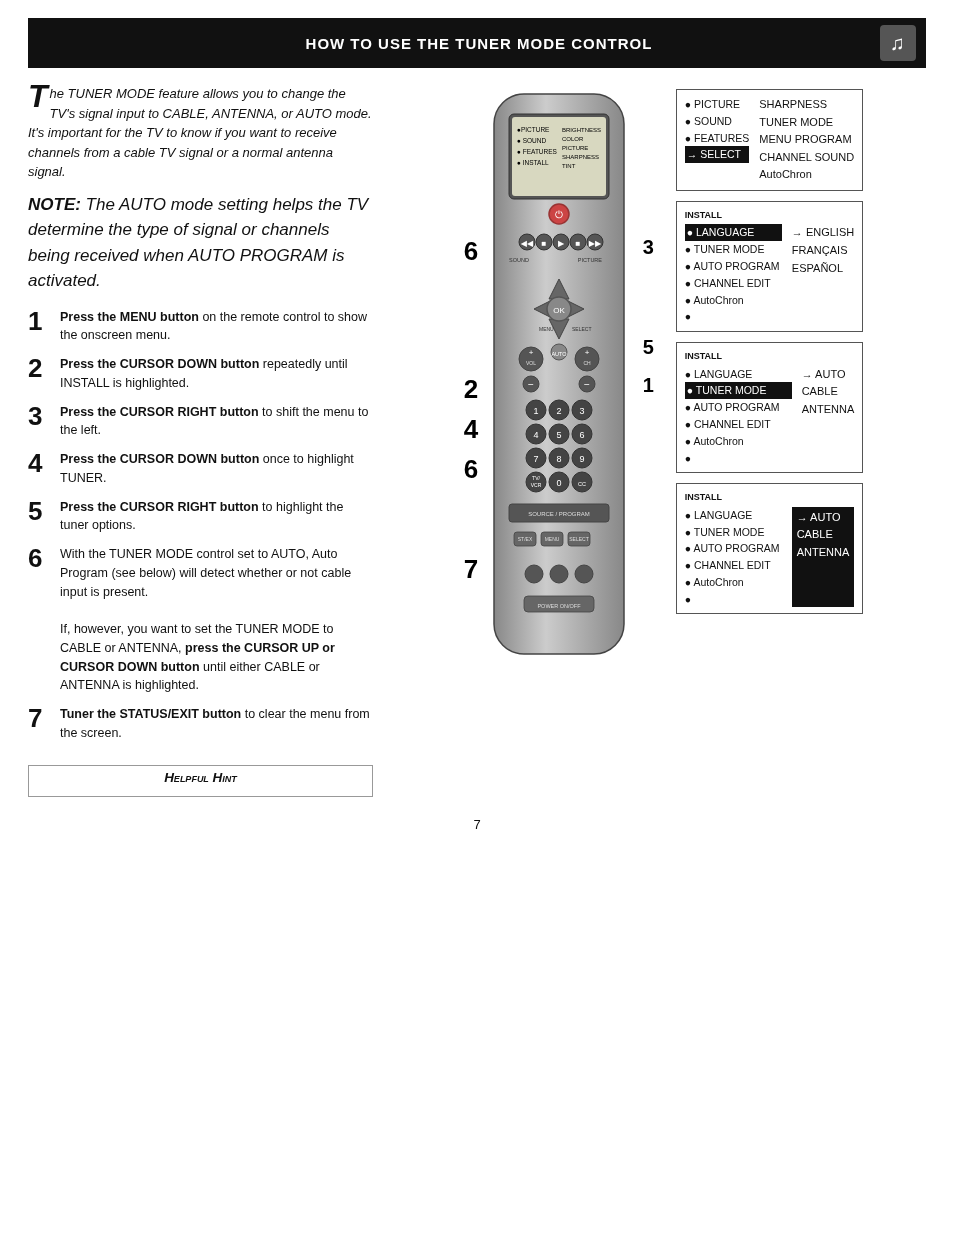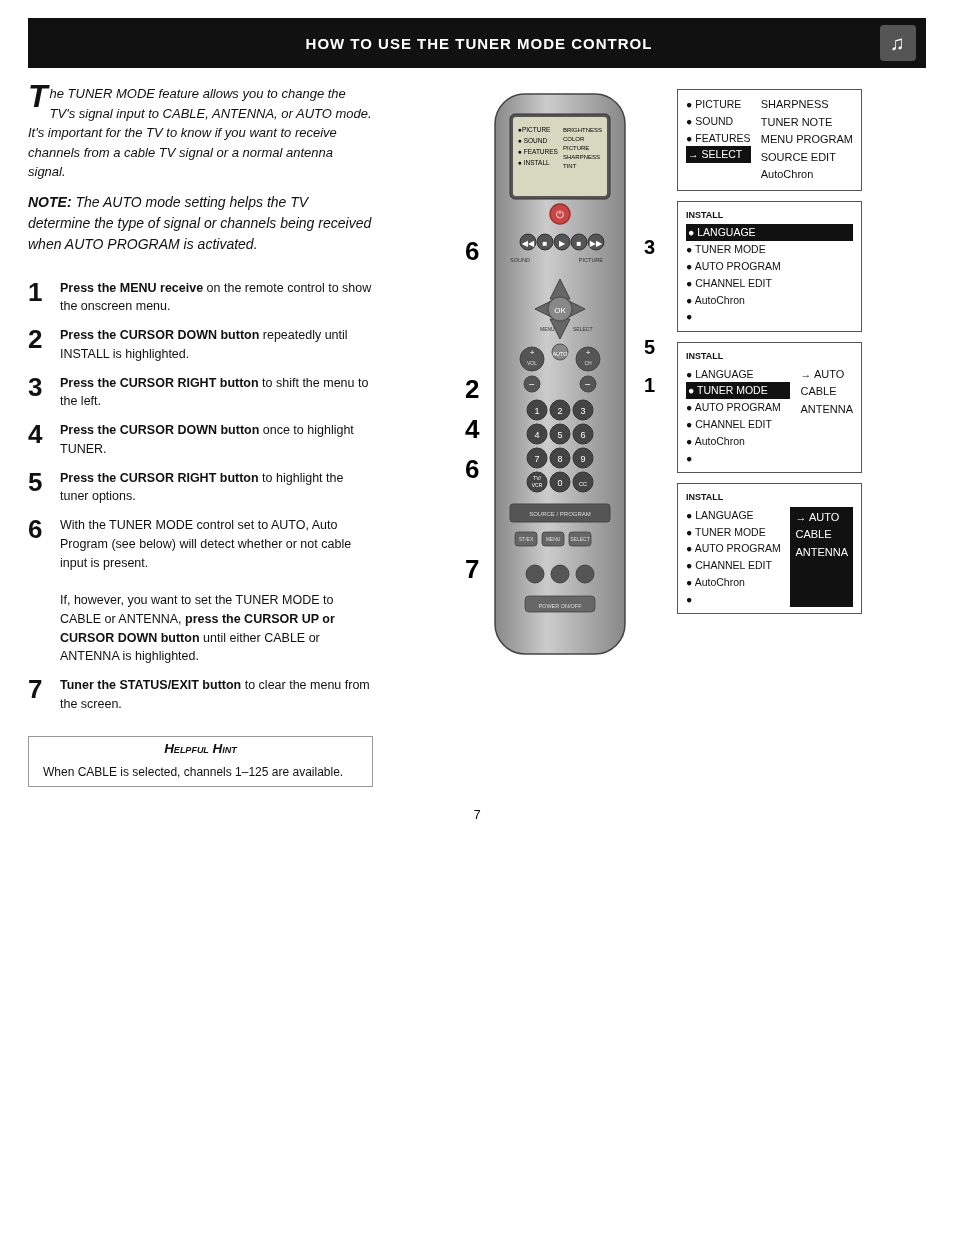--- a/index.html
+++ b/index.html
@@ -78,22 +78,22 @@
       float: left;
       font-size: 32px;
       line-height: 0.8;
       margin-right: 2px;
       font-style: italic;
       font-weight: bold;
     }
 
     .note-text {
       font-style: italic;
-      font-size: 14px;
-      margin-bottom: 24px;
+      font-size: 17px;
+      margin-bottom: 14px;
       line-height: 1.5;
     }
     .note-text strong {
       font-style: italic;
     }
 
     
     .steps-list {
       list-style: none;
       padding: 0;
@@ -205,21 +205,21 @@
         <em>he TUNER MODE feature allows you to change the TV's signal input to CABLE, ANTENNA, or AUTO mode. It's important for the TV to know if you want to receive channels from a cable TV signal or a normal antenna signal.</em>
       </div>
 
       <div class="note-text">
         <em><strong>NOTE:</strong> The AUTO mode setting helps the TV determine the type of signal or channels being received when AUTO PROGRAM is activated.</em>
       </div>
 
       <ul class="steps-list">
         <li class="step-item">
           <span class="step-number">1</span>
-          <div class="step-content"><strong>Press the MENU receive</strong> on the remote control to show the onscreen menu.</div>
+          <div class="step-content"><strong>Press the MENU button</strong> on the remote control to show the onscreen menu.</div>
         </li>
         <li class="step-item">
           <span class="step-number">2</span>
           <div class="step-content"><strong>Press the CURSOR DOWN button</strong> repeatedly until INSTALL is highlighted.</div>
         </li>
         <li class="step-item">
           <span class="step-number">3</span>
           <div class="step-content"><strong>Press the CURSOR RIGHT button</strong> to shift the menu to the left.</div>
         </li>
         <li class="step-item">
@@ -239,21 +239,20 @@
         </li>
         <li class="step-item">
           <span class="step-number">7</span>
           <div class="step-content"><strong>Tuner the STATUS/EXIT button</strong> to clear the menu from the screen.</div>
         </li>
       </ul>
 
       <div class="hint-box">
         <div class="hint-title">Helpful Hint</div>
         <div class="hint-content">
-          <div>When CABLE is selected, channels 1–125 are available.</div>
         </div>
       </div>
 
     </div>
 
     <div class="right-column">
 
       <div style="display:flex; gap:12px; align-items:flex-start; margin-top:0;">
 
         <div class="remote-container" style="position:relative; width:210px; flex-shrink:0;">
@@ -395,39 +394,44 @@
           <div class="menu-box" style="min-width:185px; font-size:10.5px;">
             <div class="menu-box-top">
               <div class="menu-box-left-items">
                 <div>● PICTURE</div>
                 <div>● SOUND</div>
                 <div>● FEATURES</div>
                 <div style="background:#111;color:#fff;padding:0 2px;">→ SELECT</div>
               </div>
               <div class="menu-box-right-items">
                 <div>SHARPNESS</div>
-                <div>TUNER NOTE</div>
+                <div>TUNER MODE</div>
                 <div>MENU PROGRAM</div>
-                <div>SOURCE EDIT</div>
+                <div>CHANNEL SOUND</div>
                 <div>AutoChron</div>
               </div>
             </div>
           </div>
 
           <div class="menu-box" style="min-width:185px; font-size:10.5px;">
             <div style="font-size:9px; font-weight:bold; text-transform:uppercase; margin-bottom:2px;">INSTALL</div>
             <div class="menu-box-top">
               <div class="menu-box-left-items">
                 <div style="background:#111;color:#fff;padding:0 2px;">● LANGUAGE</div>
                 <div>● TUNER MODE</div>
                 <div>● AUTO PROGRAM</div>
                 <div>● CHANNEL EDIT</div>
                 <div>● AutoChron</div>
                 <div>●</div>
               </div>
+              <div class="menu-box-right-items">
+                <div>→ ENGLISH</div>
+                <div>FRANÇAIS</div>
+                <div>ESPAÑOL</div>
+              </div>
             </div>
           </div>
 
           <div class="menu-box" style="min-width:185px; font-size:10.5px;">
             <div style="font-size:9px; font-weight:bold; text-transform:uppercase; margin-bottom:2px;">INSTALL</div>
             <div class="menu-box-top">
               <div class="menu-box-left-items">
                 <div>● LANGUAGE</div>
                 <div style="background:#111;color:#fff;padding:0 2px;">● TUNER MODE</div>
                 <div>● AUTO PROGRAM</div>

